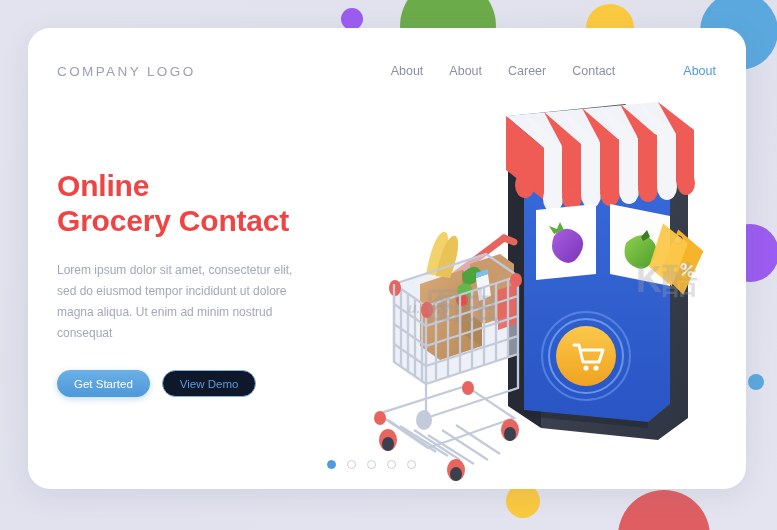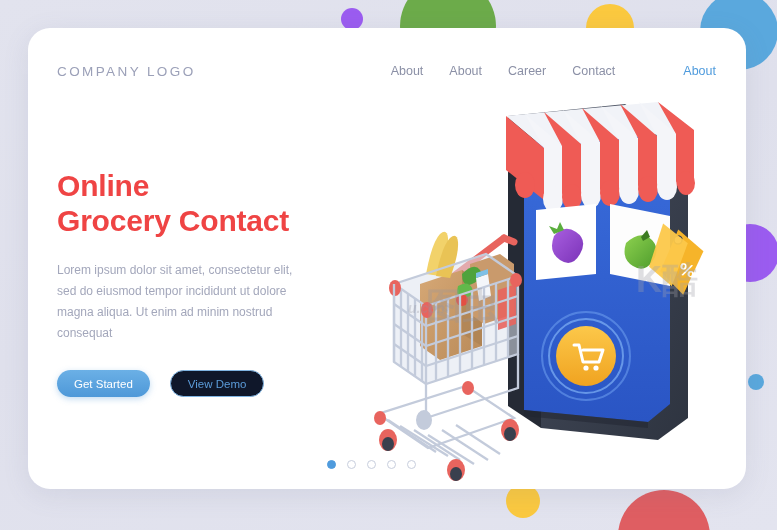--- a/index.html
+++ b/index.html
@@ -99,21 +99,21 @@
     font-size: 12px;
     line-height: 1.75;
     color: #a3a7bb;
     width: 238px;
   }
 
   .btn-row {
     margin-top: 26px;
     display: flex;
     align-items: center;
-    gap: 20px;
+    gap: 12px;
   }
   .btn {
     font-size: 11.5px;
     border-radius: 20px;
     height: 27px;
     display: inline-flex;
     align-items: center;
     justify-content: center;
     cursor: pointer;
     white-space: nowrap;

